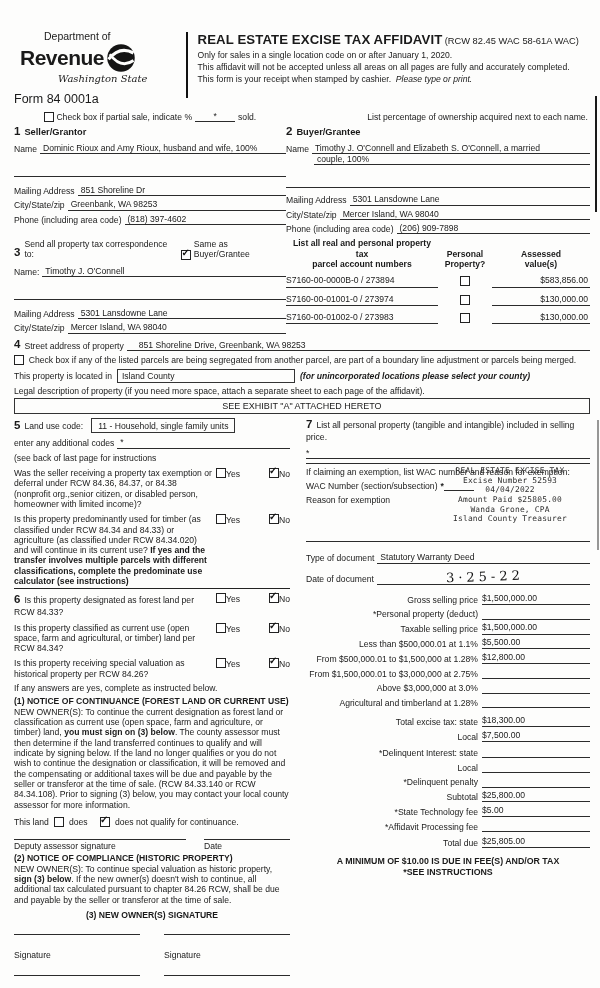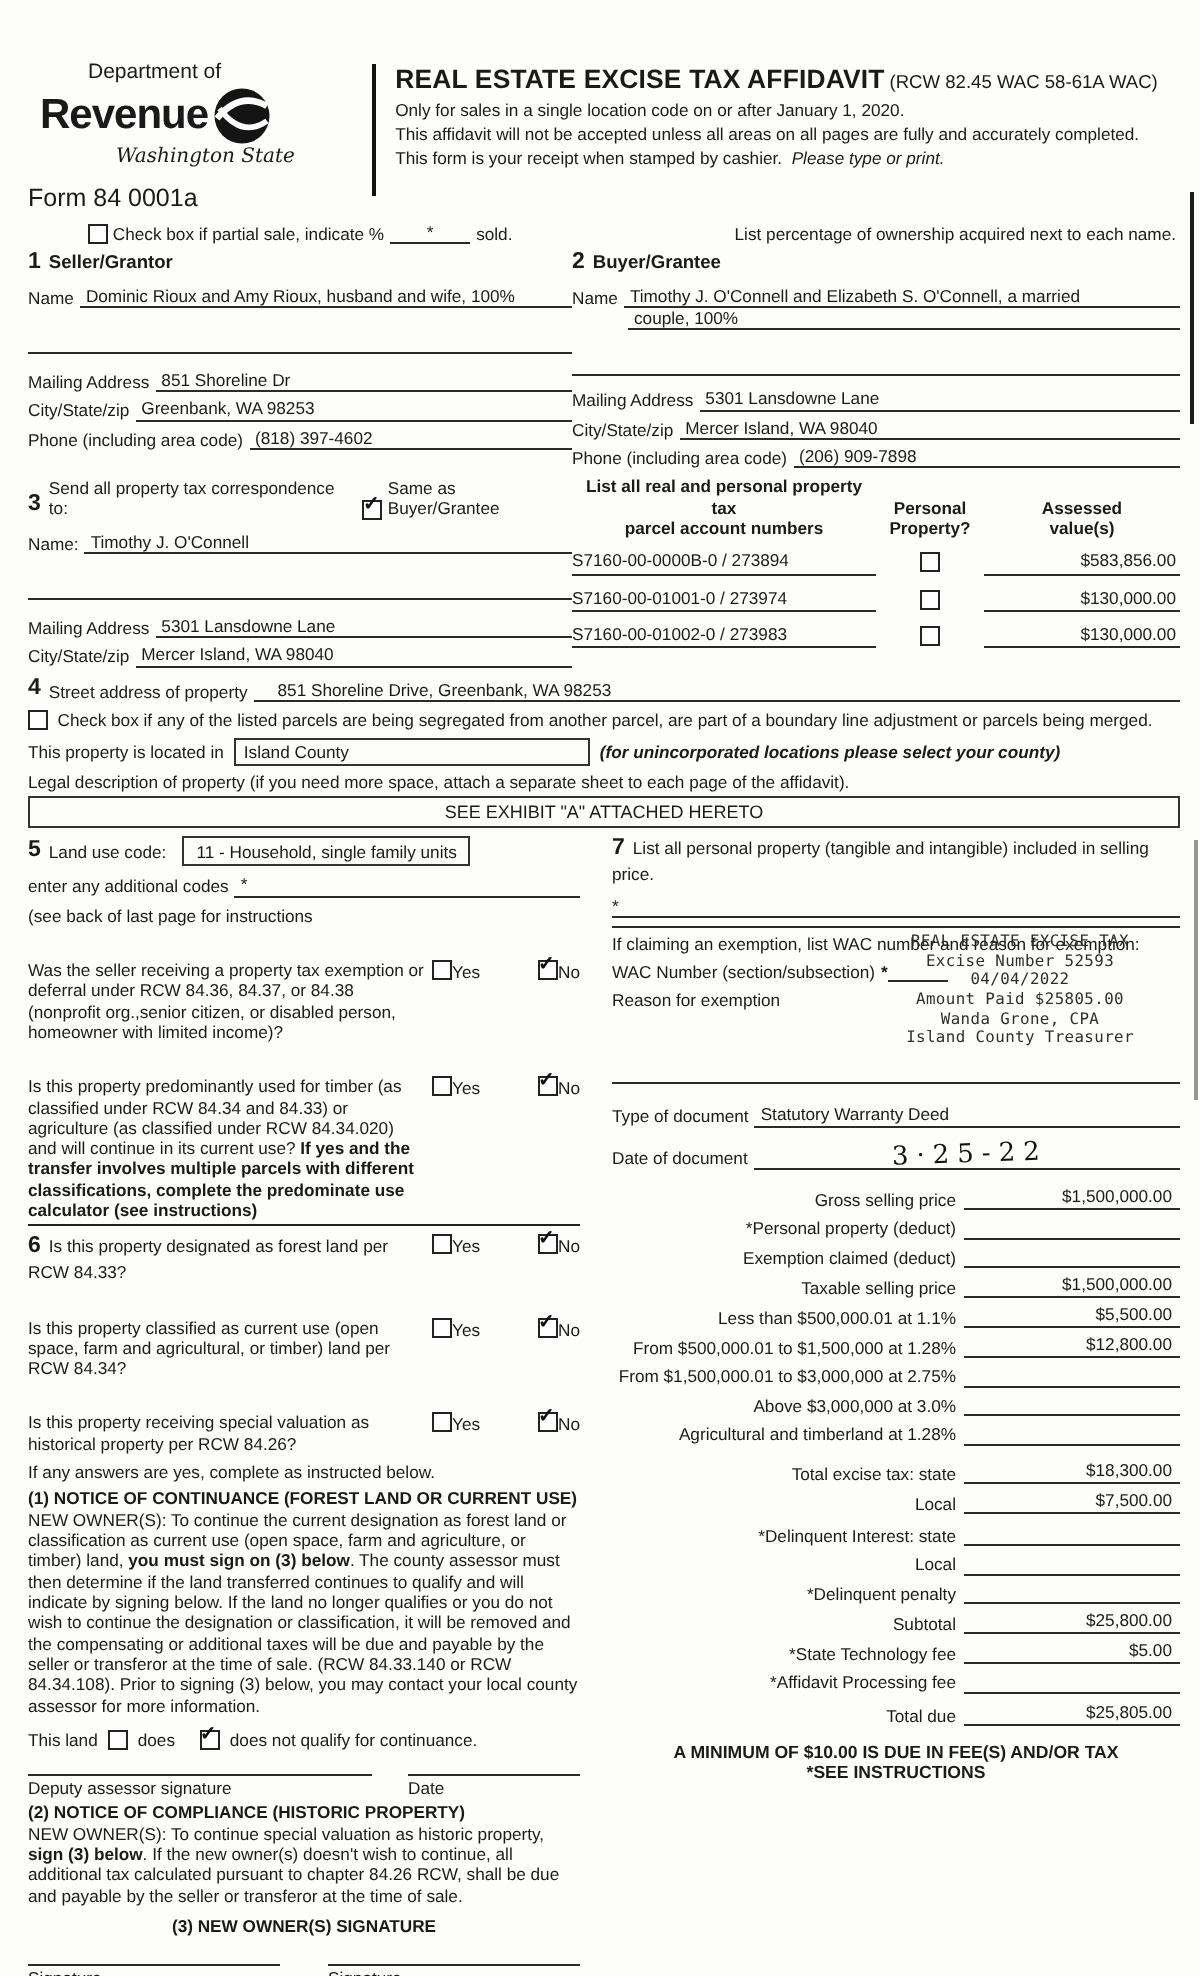--- a/index.html
+++ b/index.html
@@ -47,40 +47,40 @@
   .prow .pc3{border-bottom:1.2px solid #2b2b2b;text-align:right;padding:0 2px 1px 0}
   
   .sec4{padding:4px 10px 0 14px}
   .countybox{width:168px;border:1.1px solid #333;padding:1px 4px;margin:0 5px;flex:none}
   .exhibit{border:1.1px solid #333;text-align:center;margin-top:2px;padding:1.5px 0;font-size:9px}
   
   .cols2{display:flex;gap:16px;padding:4px 10px 0 14px}
   .c56{width:276px;flex:none}
   .c7{flex:1;min-width:0;position:relative}
   .lubox{border:1.1px solid #333;padding:1.5px 6px;margin-left:8px;font-weight:bold;flex:none}
-  .q{display:flex;margin-top:17px}
+  .q{display:flex;margin-top:5px}
   .qtext{flex:1;padding-right:4px}
   .yn{flex:none;width:74px;display:flex;justify-content:space-between;align-items:flex-start}
   .ynit{white-space:nowrap}
   .sep56{border-bottom:1.3px solid #222;margin-top:2px}
   .para{margin-top:4px}
   .landrow{display:flex;align-items:center;gap:5px;margin-top:7px}
   .dep{display:flex;gap:18px;margin-top:12px}
   .dep .l{flex:1.6;border-top:1.2px solid #2b2b2b;padding-top:1px}
   .dep .r{flex:.8;border-top:1.2px solid #2b2b2b;padding-top:1px}
   .center{text-align:center}
   .sigcols{display:flex;gap:24px;margin-top:14px}
-  .sigcols>div{flex:1;border-top:1.2px solid #2b2b2b;padding-top:1px}
+  .sigcols>div{flex:1;border-top:1.2px solid #2b2b2b;padding-top:15px}
   
   .hr7{border-bottom:1.2px solid #2b2b2b;margin-top:2px}
   .stamp{position:absolute;top:48px;left:118px;width:172px;text-align:center;
          font-family:"DejaVu Sans Mono",monospace;font-size:7.9px;line-height:1.22;color:#2d2d2d;letter-spacing:.2px}
   .taxrow{display:flex;align-items:flex-end;margin-top:2.6px}
   .taxlabel{width:172px;flex:none;text-align:right;padding-right:4px}
-  .taxline{flex:1;border-bottom:1.2px solid #2b2b2b;text-align:right;padding:0 4px 1px 0;min-height:10px}
+  .taxline{flex:1;border-bottom:1.2px solid #2b2b2b;text-align:left;padding:0 4px 1px 0;min-height:10px}
   .taxrow.nl .taxline{border-bottom:none}
   .minnote{text-align:center;font-weight:bold;font-size:8.8px;margin-top:8px}
   
   .sec8{padding:6px 10px 0 14px;position:relative}
   .cert{display:flex;align-items:flex-end}
   .certtext{font-size:8.9px;font-weight:bold}
   
   .hand{font-family:"DejaVu Serif",serif;color:#111}
   .hand-date{font-size:13px;letter-spacing:4px;transform:rotate(-2deg);display:inline-block;margin-bottom:-2px}
   .hw-sig{position:absolute;left:338px;top:-6px;pointer-events:none}
@@ -362,24 +362,20 @@
       <div style="margin-top:8px">
         <div class="taxrow">
             <span class="taxlabel">Gross selling price</span>
             <span class="taxline">$1,500,000.00</span>
           </div>
         <div class="taxrow">
             <span class="taxlabel">*Personal property (deduct)</span>
             <span class="taxline"></span>
           </div>
         <div class="taxrow">
-            <span class="taxlabel">Exemption claimed (deduct)</span>
-            <span class="taxline"></span>
-          </div>
-        <div class="taxrow">
             <span class="taxlabel">Taxable selling price</span>
             <span class="taxline">$1,500,000.00</span>
           </div>
         <div class="taxrow">
             <span class="taxlabel">Less than $500,000.01 at 1.1%</span>
             <span class="taxline">$5,500.00</span>
           </div>
         <div class="taxrow">
             <span class="taxlabel">From $500,000.01 to $1,500,000 at 1.28%</span>
             <span class="taxline">$12,800.00</span>

